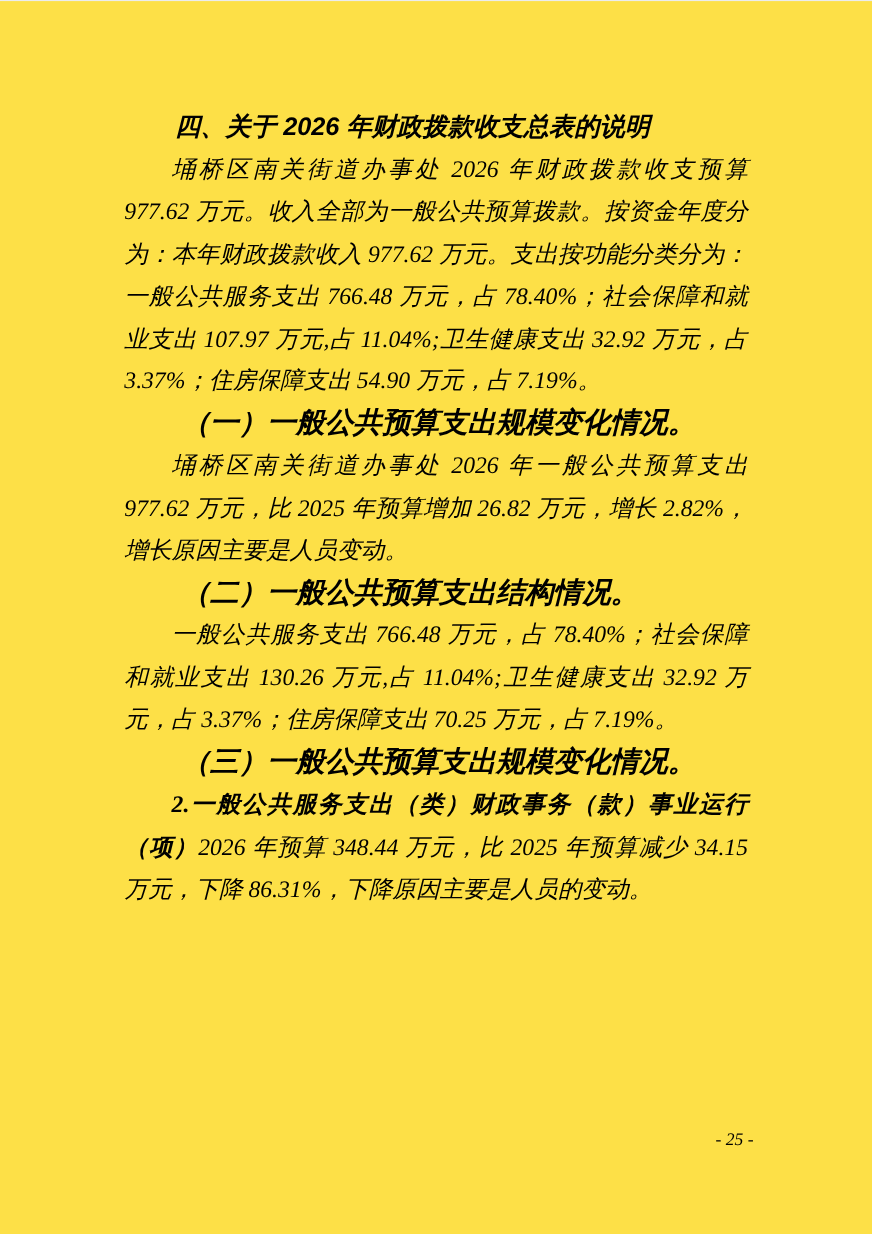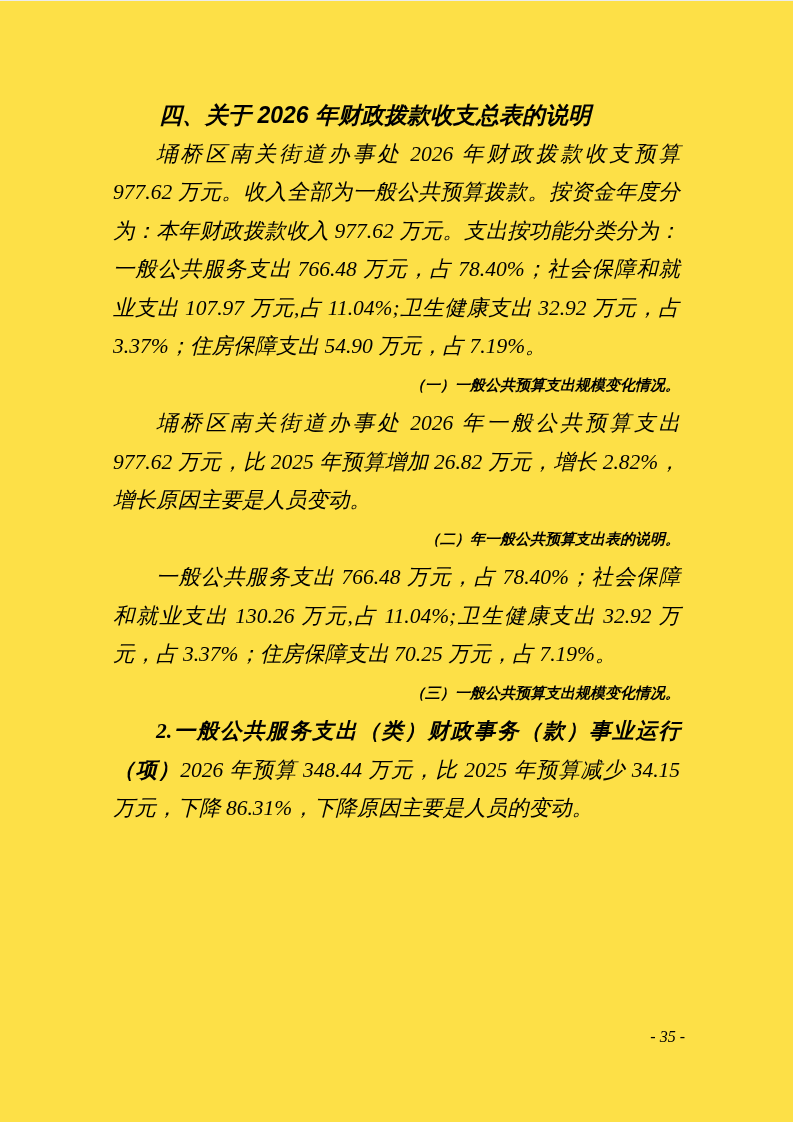--- a/index.html
+++ b/index.html
@@ -40,24 +40,24 @@
     line-height: 38.5px;
     text-indent: 2em;
     text-align: left;
     white-space: nowrap;
   }
   .gap-above {
     margin-top: 38.5px !important;
   }
   .sub-heading {
     font-weight: 700;
-    font-size: 15px;
+    font-size: 26px;
     line-height: 38.5px;
     text-indent: 2em;
-    text-align: right;
+    text-align: left;
     white-space: nowrap;
   }
   .body-para {
     text-indent: 2em;
   }
   .item-lead {
     font-weight: 700;
   }
   .page-footer {
     position: absolute;
@@ -76,25 +76,25 @@
 
     <h2 class="sec-heading">四、关于 2026 年财政拨款收支总表的说明</h2>
 
     <p class="body-para">埇桥区南关街道办事处 2026 年财政拨款收支预算 977.62 万元。收入全部为一般公共预算拨款。按资金年度分为：本年财政拨款收入 977.62 万元。支出按功能分类分为：一般公共服务支出 766.48 万元，占 78.40%；社会保障和就业支出 107.97 万元,占 11.04%;卫生健康支出 32.92 万元，占 3.37%；住房保障支出 54.90 万元，占 7.19%。</p>
 
 
     <h3 class="sub-heading">（一）一般公共预算支出规模变化情况。</h3>
 
     <p class="body-para">埇桥区南关街道办事处 2026 年一般公共预算支出 977.62 万元，比 2025 年预算增加 26.82 万元，增长 2.82%，增长原因主要是人员变动。</p>
 
-    <h3 class="sub-heading">（二）年一般公共预算支出表的说明。</h3>
+    <h3 class="sub-heading">（二）一般公共预算支出结构情况。</h3>
 
     <p class="body-para">一般公共服务支出 766.48 万元，占 78.40%；社会保障和就业支出 130.26 万元,占 11.04%;卫生健康支出 32.92 万元，占 3.37%；住房保障支出 70.25 万元，占 7.19%。</p>
 
     <h3 class="sub-heading">（三）一般公共预算支出规模变化情况。</h3>
 
 
     <p class="body-para"><span class="item-lead">2.一般公共服务支出（类）财政事务（款）事业运行（项）</span><span>2026 年预算 348.44 万元，比 2025 年预算减少 34.15 万元，下降 86.31%，下降原因主要是人员的变动。</span></p>
 
   </div>
 
-  <div class="page-footer">- 35 -</div>
+  <div class="page-footer">- 25 -</div>
 </div>
 
 </body></html>

